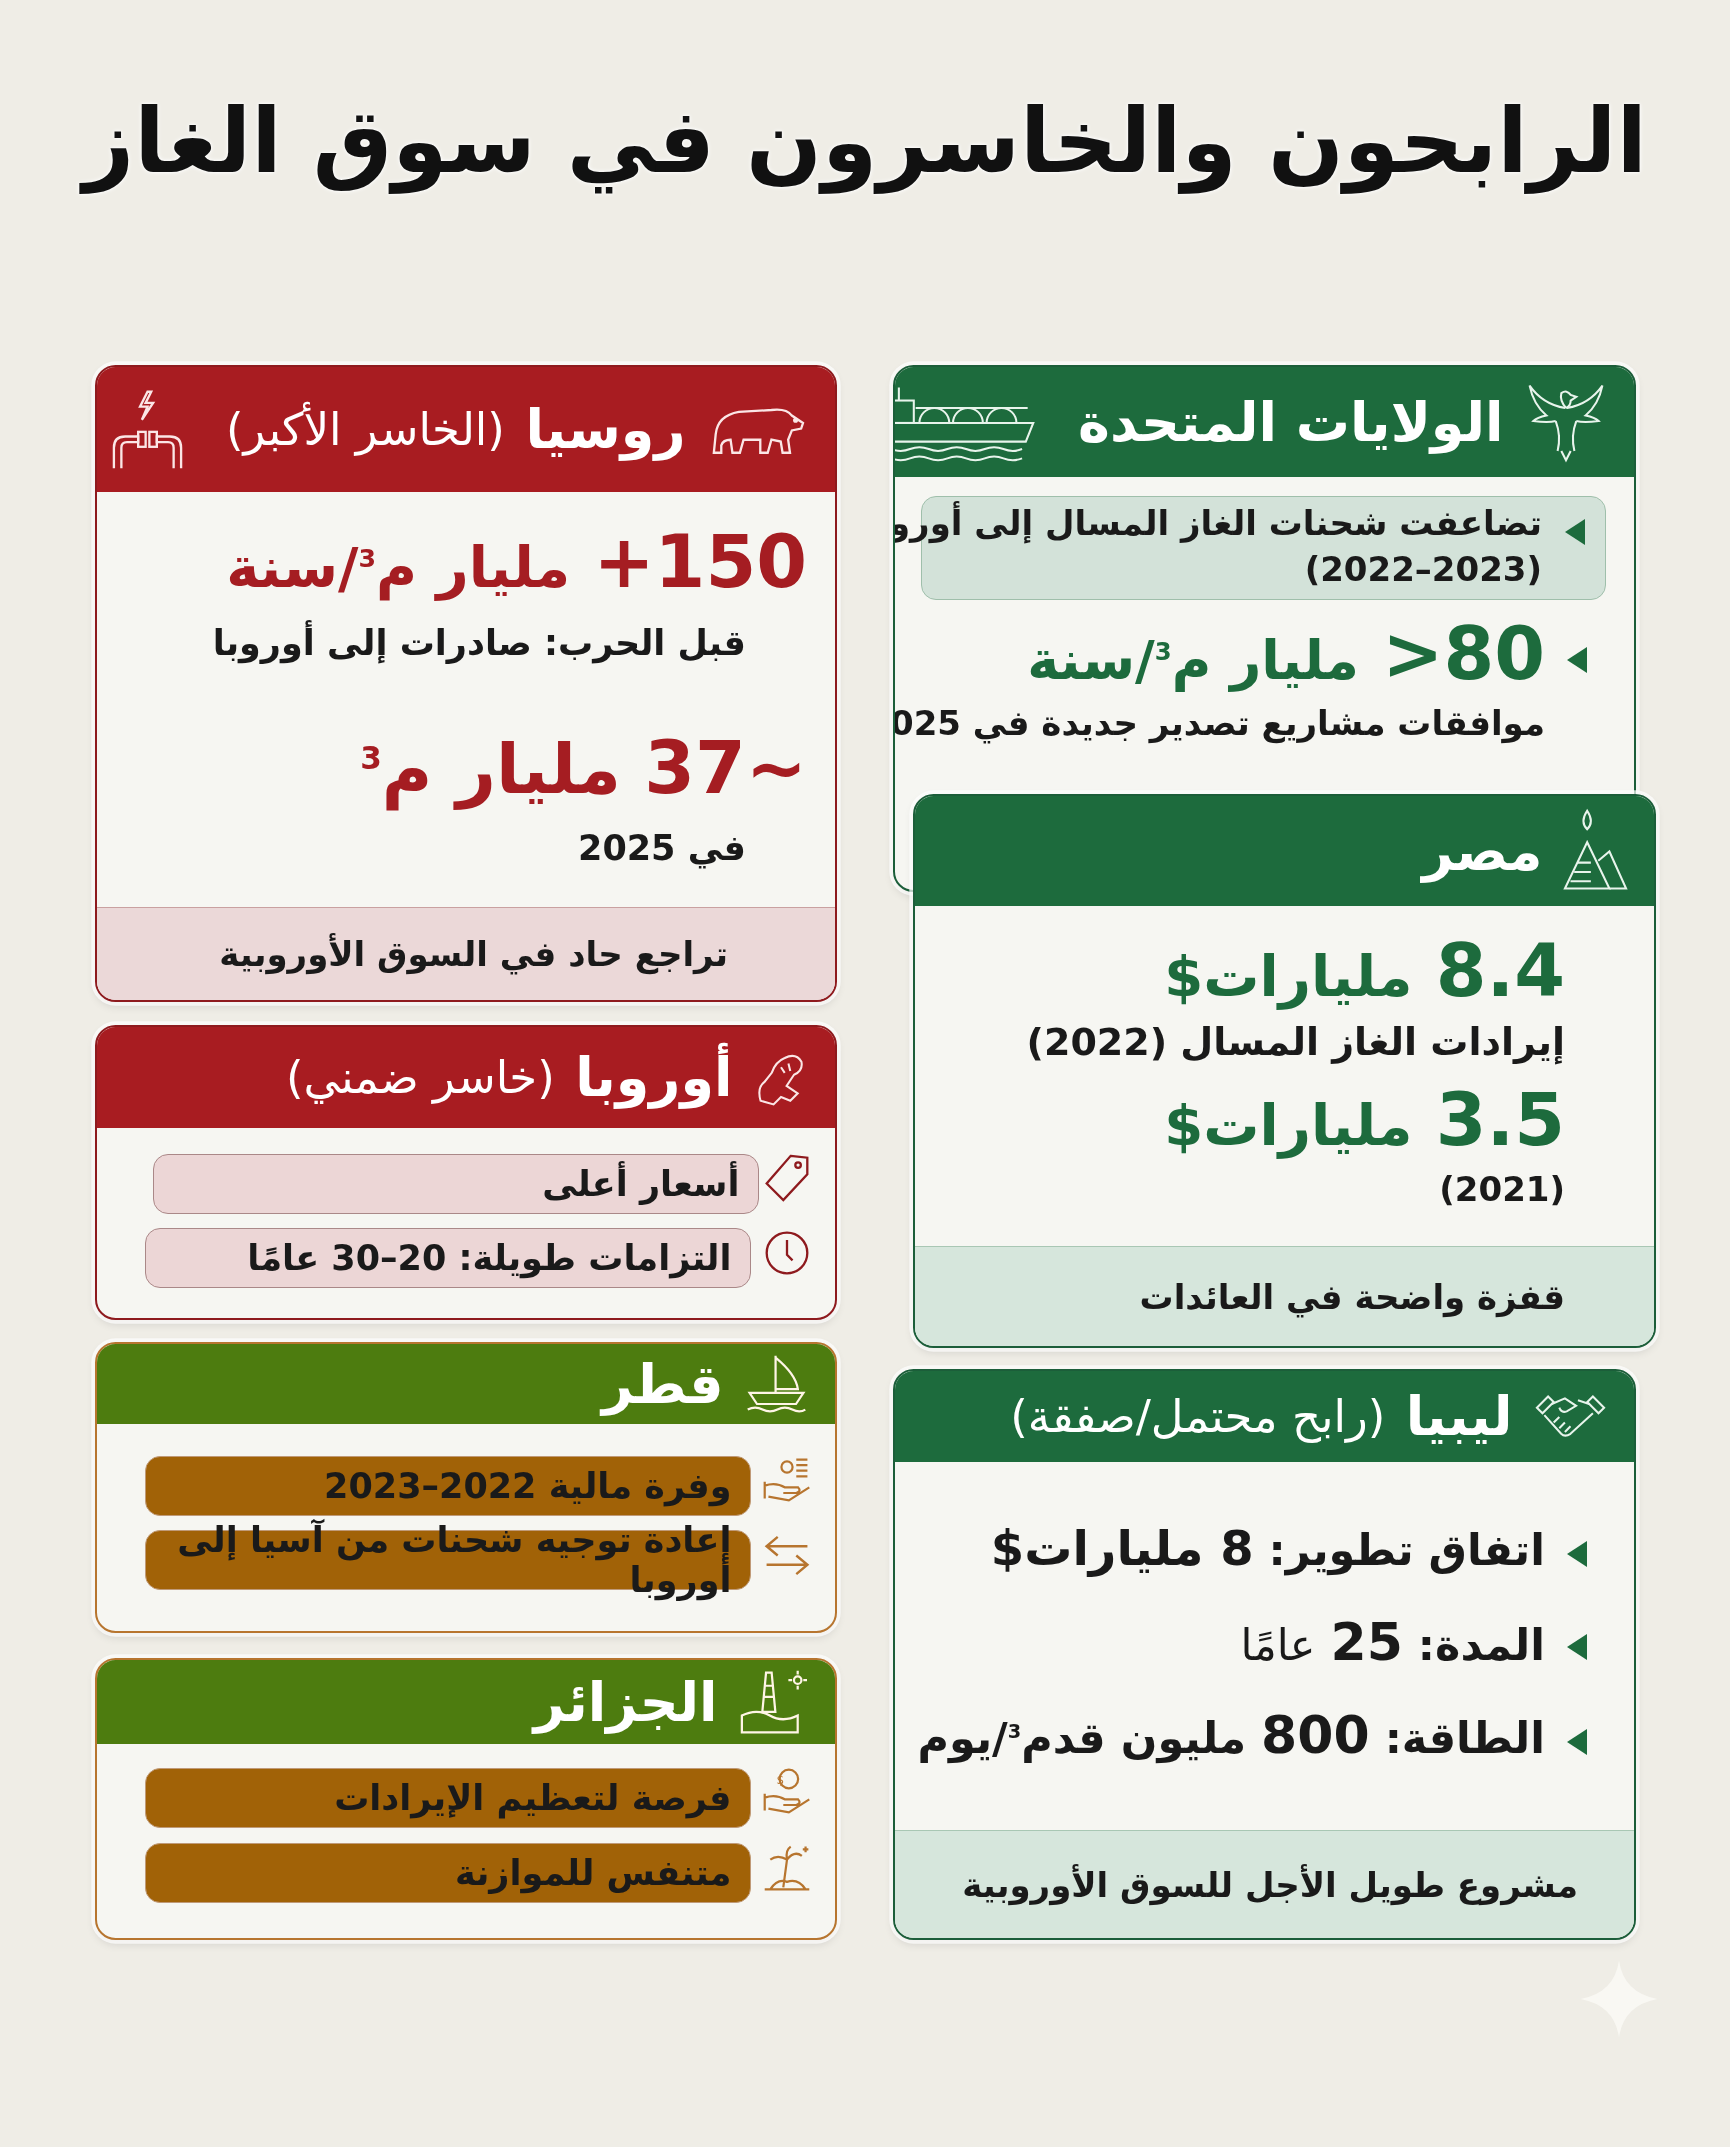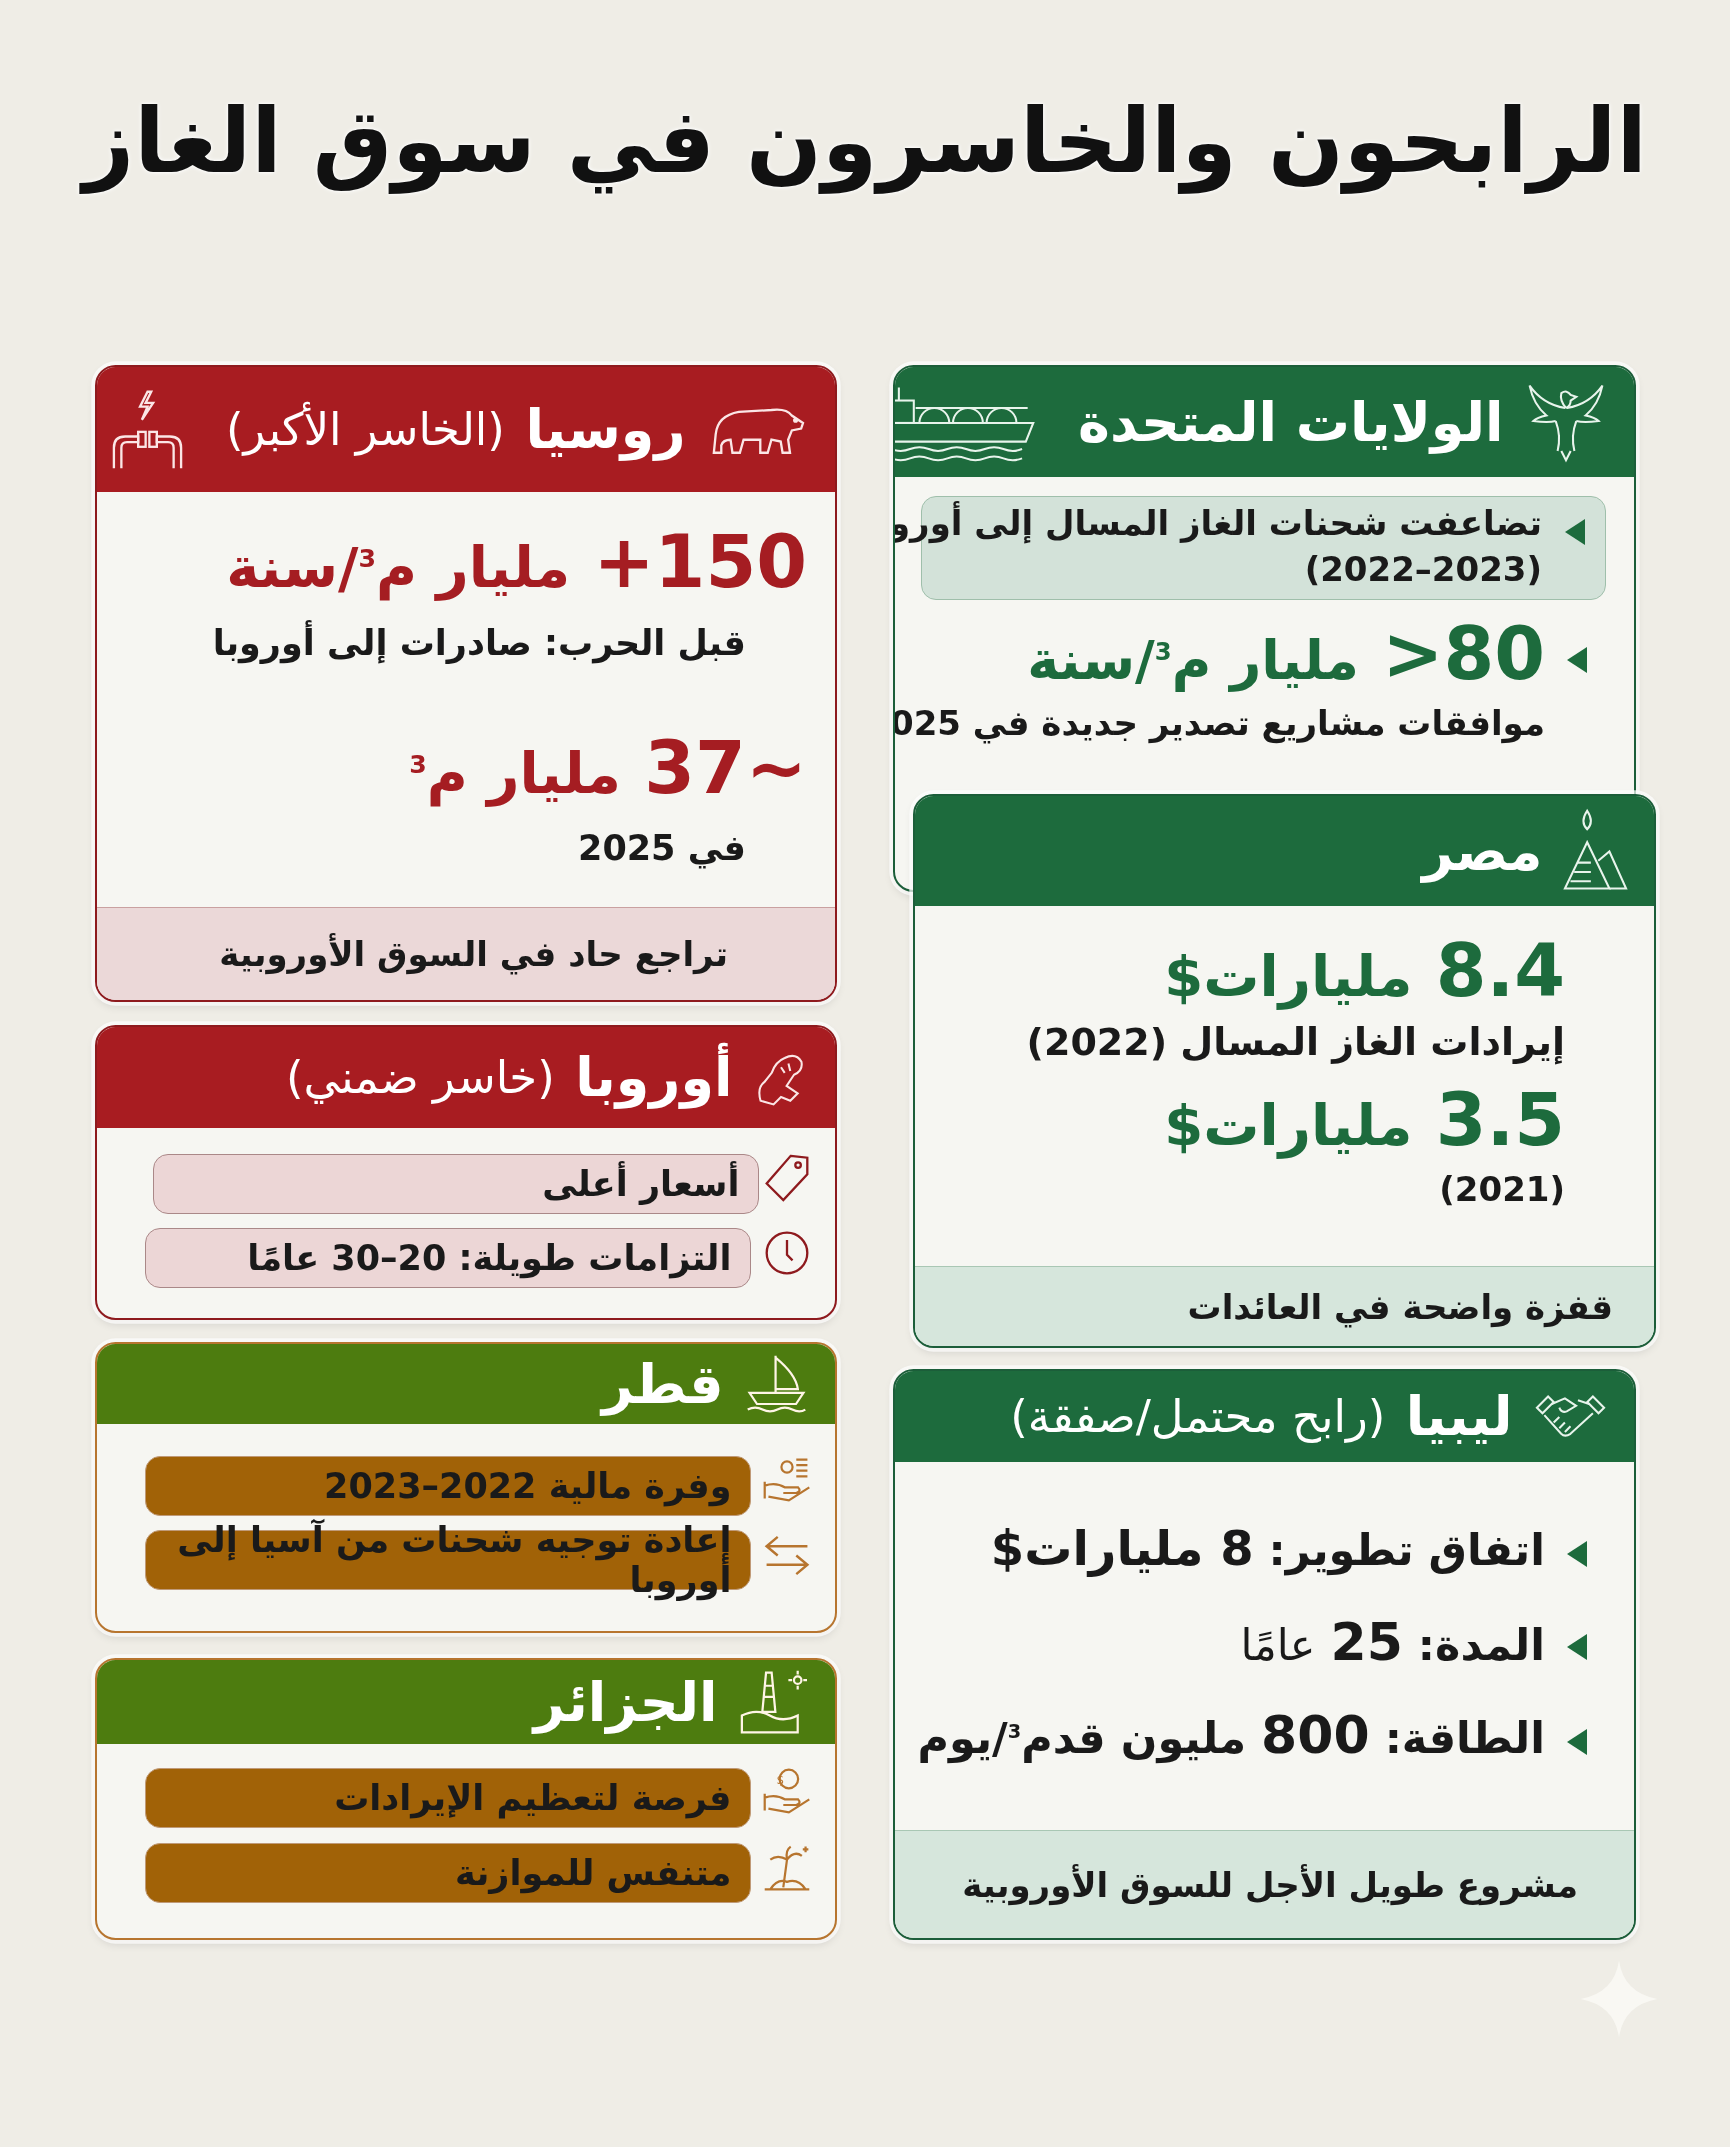--- a/index.html
+++ b/index.html
@@ -88,21 +88,21 @@
   </div>
 
   <div class="line" style="right:28px; top:158px; font-size:73px; line-height:1;">
     <span class="big-red">150+</span>
     <span class="big-red" style="font-size:56px;"><span>مليار م</span><sup>3</sup><span>/سنة</span></span>
   </div>
   <div class="line" style="right:89px; top:256px; font-size:35px; font-weight:bold;">قبل الحرب: صادرات إلى أوروبا</div>
 
   <div class="line" style="right:28px; top:364px; font-size:73px; line-height:1;">
     <span class="big-red">~37</span>
-    <span class="big-red" style="font-size:56px;"><span>مليار م</span><sup>3</sup></span>
+    <span class="big-red" style="font-size:69px;"><span>مليار م</span><sup>3</sup></span>
   </div>
   <div class="line" style="right:89px; top:461px; font-size:35px; font-weight:bold;">في 2025</div>
 
   <div class="card-footer" style="height:93px; padding-right:107px;">
     <span>تراجع حاد في السوق الأوروبية</span>
   </div>
 </div>
 
 <div class="card red" style="left:95px; top:1025px; width:742px; height:295px;">
   <div class="card-header" style="height:101px;">
@@ -265,21 +265,21 @@
     <span class="big-green" style="font-size:56px;">مليارات$</span>
   </div>
   <div class="line" style="right:89px; top:224px; font-size:38px; font-weight:bold;">إيرادات الغاز المسال (2022)</div>
 
   <div class="line" style="right:89px; top:287px; font-size:73px; line-height:1;">
     <span class="big-green">3.5</span>
     <span class="big-green" style="font-size:56px;">مليارات$</span>
   </div>
   <div class="line" style="right:89px; top:373px; font-size:34px; font-weight:bold;">(2021)</div>
 
-  <div class="card-footer" style="height:80px; padding-right:41px;">
+  <div class="card-footer" style="height:100px; padding-right:89px;">
     <span>قفزة واضحة في العائدات</span>
   </div>
 </div>
 
 <div class="card green" style="left:893px; top:1369px; width:743px; height:571px;">
   <div class="card-header" style="height:91px;">
     <span class="hdr-icon">
       <svg width="75" height="56" viewBox="0 0 80 60" fill="none" stroke="#e8f4ec" stroke-width="2.2">
         <path d="M4 20 L16 8 L22 14 L10 26 Z"></path>
         <path d="M76 20 L64 8 L58 14 L70 26 Z"></path>

